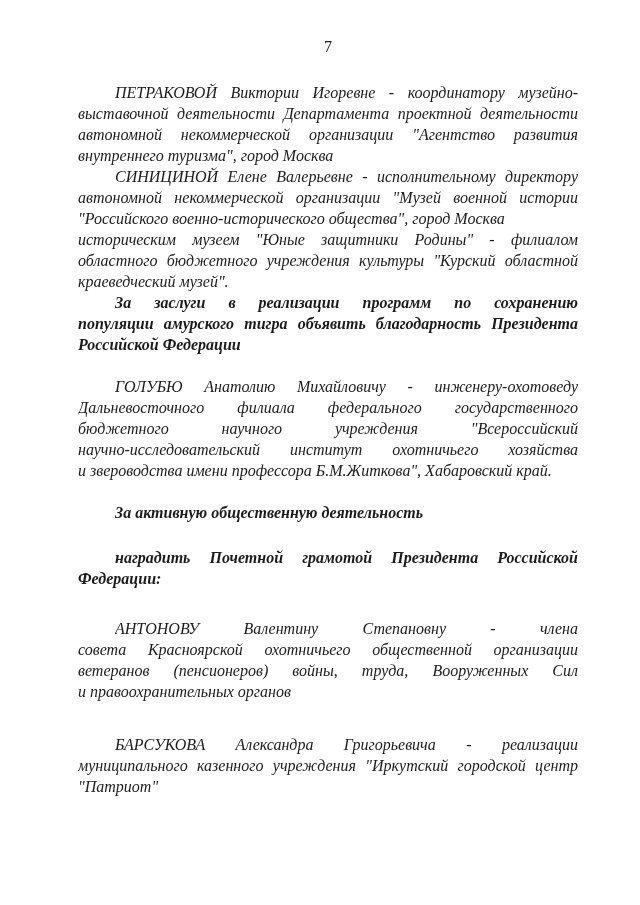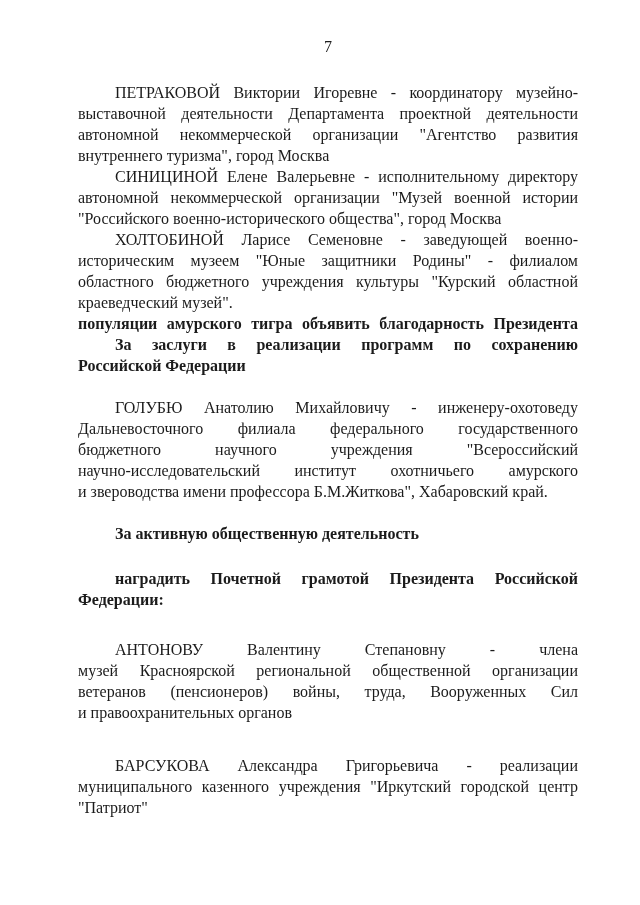--- a/index.html
+++ b/index.html
@@ -23,20 +23,21 @@
     text-align: center;
     font-size: 16px;
     line-height: 21px;
   }
   .doc-body {
     margin-top: 25px;
     margin-left: 78px;
     width: 500px;
     font-size: 16px;
     line-height: 21px;
+    font-style: italic;
   }
   .block { margin: 0; }
   .block.heading { font-weight: bold; }
   .line {
     text-align: justify;
     text-align-last: justify;
     white-space: normal;
     overflow: hidden;
   }
   .line.first { margin-left: 37px; }
@@ -59,47 +60,46 @@
         <div class="line">выставочной деятельности Департамента проектной деятельности</div>
         <div class="line">автономной некоммерческой организации "Агентство развития</div>
         <div class="line last">внутреннего туризма", город Москва</div>
       </div>
       <div class="block paragraph">
         <div class="line first">СИНИЦИНОЙ Елене Валерьевне - исполнительному директору</div>
         <div class="line">автономной некоммерческой организации "Музей военной истории</div>
         <div class="line last">"Российского военно-исторического общества", город Москва</div>
       </div>
       <div class="block paragraph">
-        <div class="line first">ХОЛТОБИНОЙ Ларисе Семеновне - заведующей военно-</div>
         <div class="line">историческим музеем "Юные защитники Родины" - филиалом</div>
         <div class="line">областного бюджетного учреждения культуры "Курский областной</div>
         <div class="line last">краеведческий музей".</div>
       </div>
       <div class="block heading">
+        <div class="line first">За заслуги в реализации программ по сохранению</div>
         <div class="line">популяции амурского тигра объявить благодарность Президента</div>
-        <div class="line first">За заслуги в реализации программ по сохранению</div>
         <div class="line last">Российской Федерации</div>
       </div>
       <div class="block paragraph">
         <div class="line first">ГОЛУБЮ Анатолию Михайловичу - инженеру-охотоведу</div>
         <div class="line">Дальневосточного филиала федерального государственного</div>
         <div class="line">бюджетного научного учреждения "Всероссийский</div>
-        <div class="line">научно-исследовательский институт охотничьего амурского</div>
+        <div class="line">научно-исследовательский институт охотничьего хозяйства</div>
         <div class="line last">и звероводства имени профессора Б.М.Житкова", Хабаровский край.</div>
       </div>
       <div class="block heading">
         <div class="line first last">За активную общественную деятельность</div>
       </div>
       <div class="block heading">
         <div class="line first">наградить Почетной грамотой Президента Российской</div>
         <div class="line last">Федерации:</div>
       </div>
       <div class="block paragraph">
         <div class="line first">АНТОНОВУ Валентину Степановну - члена</div>
-        <div class="line">музей Красноярской региональной общественной организации</div>
+        <div class="line">совета Красноярской охотничьего общественной организации</div>
         <div class="line">ветеранов (пенсионеров) войны, труда, Вооруженных Сил</div>
         <div class="line last">и правоохранительных органов</div>
       </div>
       <div class="block paragraph">
         <div class="line first">БАРСУКОВА Александра Григорьевича - реализации</div>
         <div class="line">муниципального казенного учреждения "Иркутский городской центр</div>
         <div class="line last">"Патриот"</div>
       </div>
     </div>
 </div>

